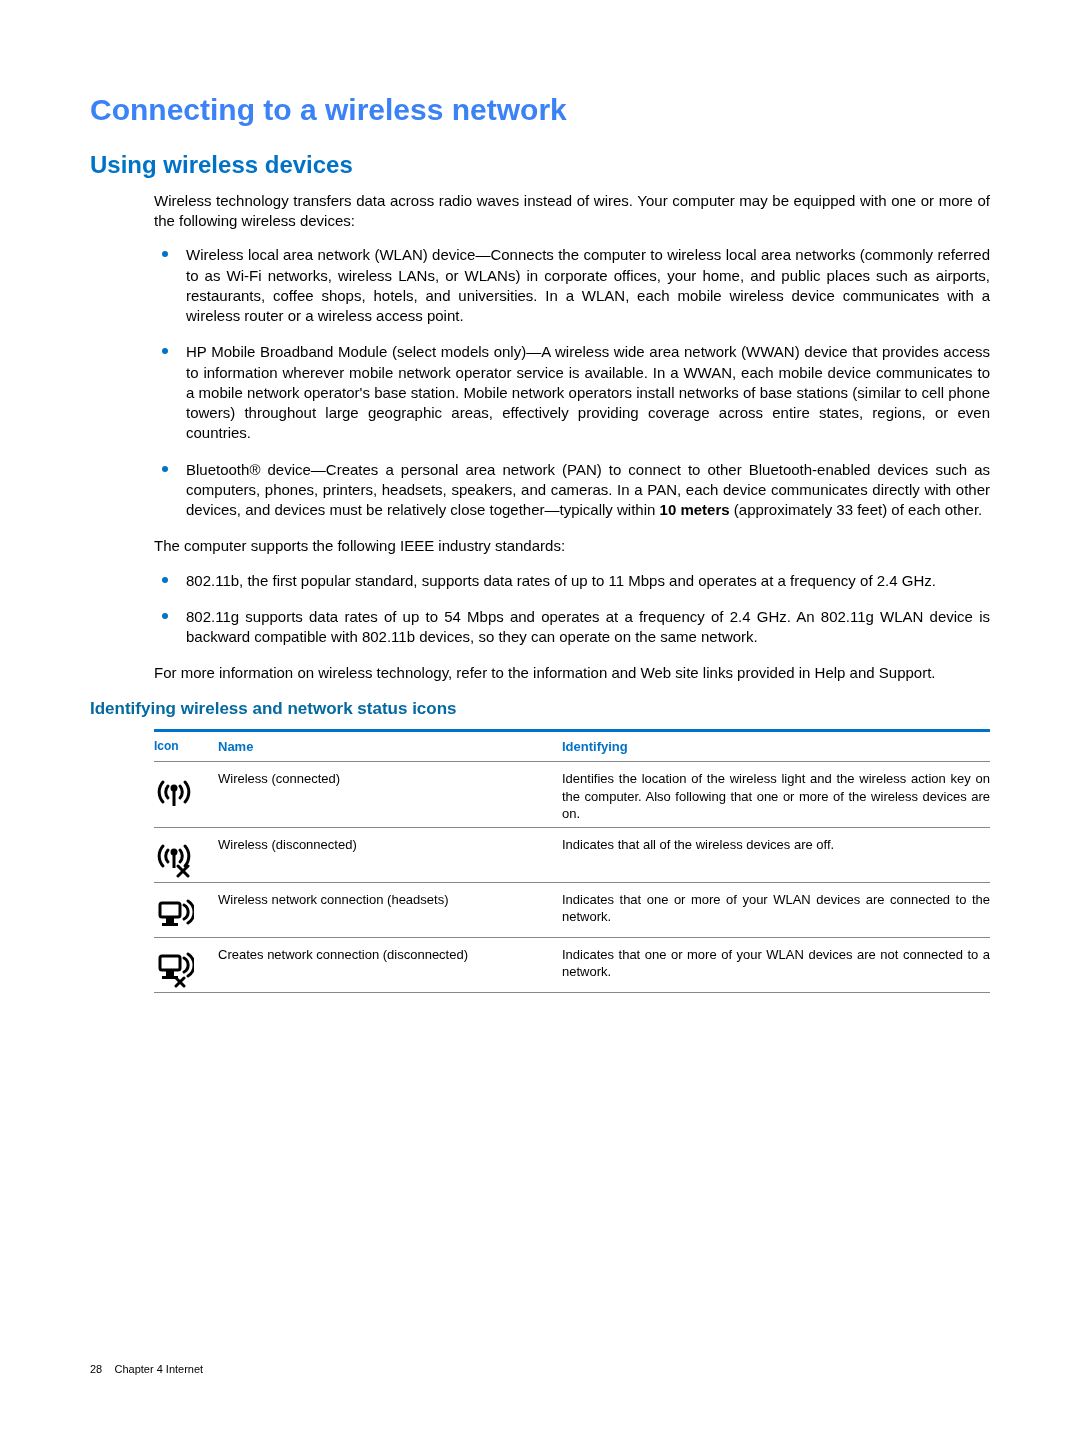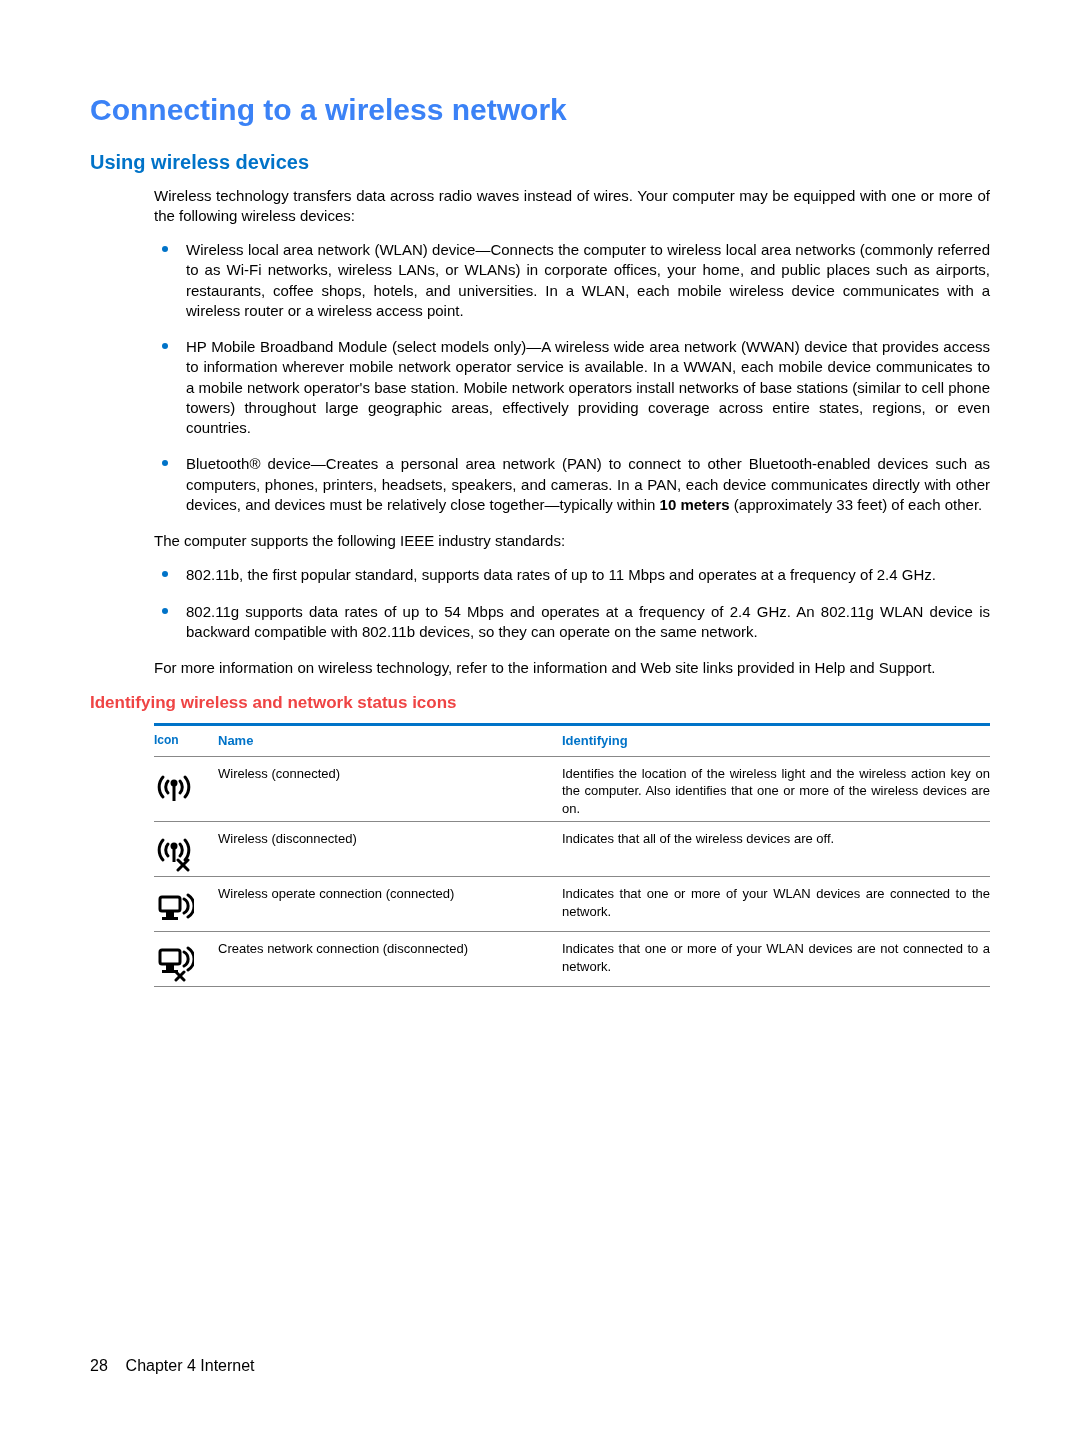--- a/index.html
+++ b/index.html
@@ -18,26 +18,26 @@
     position: relative;
   }
   .h1 {
     color: #3b82f6;
     font-size: 30px;
     font-weight: bold;
     margin: 0 0 18px 0;
   }
   .h2 {
     color: #0073c8;
-    font-size: 20px;
+    font-size: 24px;
     font-weight: bold;
     margin: 8px 0 10px 0;
   }
   .h3 {
-    color: #ef4444;
+    color: #0369a1;
     font-size: 17px;
     font-weight: bold;
     margin: 14px 0 6px 0;
   }
   .body-indent {
     margin-left: 64px;
   }
   .para {
     margin: 0 0 14px 0;
     text-align: justify;
@@ -89,21 +89,21 @@
     align-items: flex-start;
   }
   .icon-table .trow .col-icon { display:flex; align-items:flex-start; padding-top:2px; }
   .icon-table .trow .col-name,
   .icon-table .trow .col-desc { line-height: 1.35; color:#000; font-size:13px; text-align:justify; }
 
   .footer {
     position: absolute;
     bottom: 60px;
     left: 90px;
-    font-size: 16px;
+    font-size: 11px;
   }
   svg.icon-img { width: 40px; height: 40px; }
 </style>
 </head>
 <body>
 
 <div class="page">
 
   <div class="h1">Connecting to a wireless network</div>
 
@@ -147,21 +147,21 @@
               <path d="M9 10 A15 15 0 0 0 9 30"></path>
               <path d="M14 14 A9 9 0 0 0 14 26"></path>
               <path d="M31 10 A15 15 0 0 1 31 30"></path>
               <path d="M26 14 A9 9 0 0 1 26 26"></path>
             </g>
             <circle cx="20" cy="16" r="3.5" fill="#000"></circle>
             <rect x="18.5" y="16" width="3" height="18" fill="#000"></rect>
           </svg>
         </div>
         <div class="col-name">Wireless (connected)</div>
-        <div class="col-desc">Identifies the location of the wireless light and the wireless action key on the computer. Also identifies that one or more of the wireless devices are on.</div>
+        <div class="col-desc">Identifies the location of the wireless light and the wireless action key on the computer. Also following that one or more of the wireless devices are on.</div>
       </div>
 
       <div class="trow">
         <div class="col-icon">
           <svg class="icon-img" viewBox="0 0 40 40">
             <g stroke="#000" stroke-width="3" fill="none" stroke-linecap="round">
               <path d="M9 8 A15 15 0 0 0 9 28"></path>
               <path d="M14 12 A9 9 0 0 0 14 24"></path>
               <path d="M31 8 A15 15 0 0 1 31 28"></path>
               <path d="M26 12 A9 9 0 0 1 26 24"></path>
@@ -183,21 +183,21 @@
           <svg class="icon-img" viewBox="0 0 40 40">
             <rect x="6" y="10" width="20" height="14" rx="2" ry="2" fill="none" stroke="#000" stroke-width="3"></rect>
             <rect x="12" y="24" width="8" height="6" fill="#000"></rect>
             <rect x="8" y="30" width="16" height="3" fill="#000"></rect>
             <g stroke="#000" stroke-width="3" fill="none" stroke-linecap="round">
               <path d="M30 12 A8 8 0 0 1 30 26"></path>
               <path d="M34 8 A13 13 0 0 1 34 30"></path>
             </g>
           </svg>
         </div>
-        <div class="col-name">Wireless operate connection (connected)</div>
+        <div class="col-name">Wireless network connection (headsets)</div>
         <div class="col-desc">Indicates that one or more of your WLAN devices are connected to the network.</div>
       </div>
 
       <div class="trow">
         <div class="col-icon">
           <svg class="icon-img" viewBox="0 0 40 40">
             <rect x="6" y="8" width="20" height="14" rx="2" ry="2" fill="none" stroke="#000" stroke-width="3"></rect>
             <rect x="12" y="22" width="8" height="6" fill="#000"></rect>
             <rect x="8" y="28" width="16" height="3" fill="#000"></rect>
             <g stroke="#000" stroke-width="3" fill="none" stroke-linecap="round">

